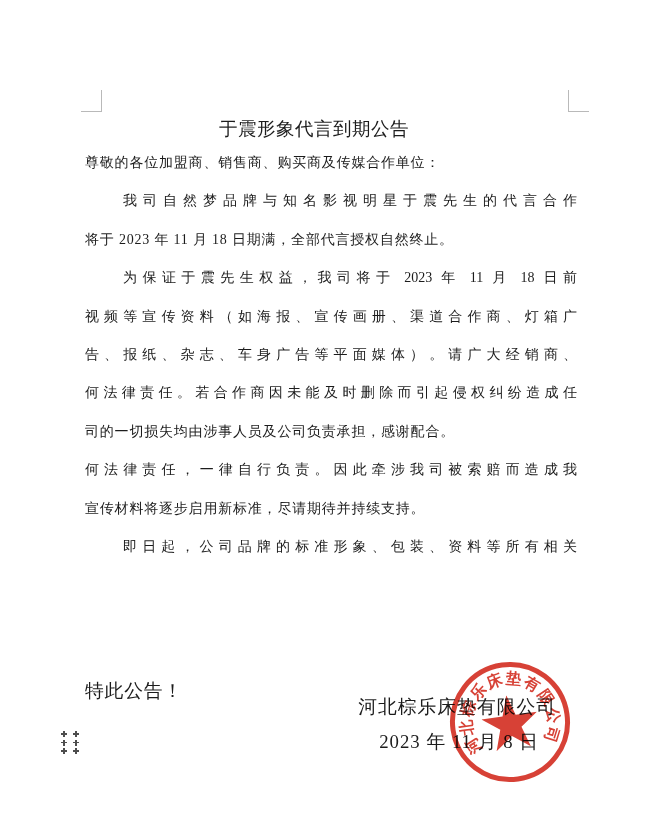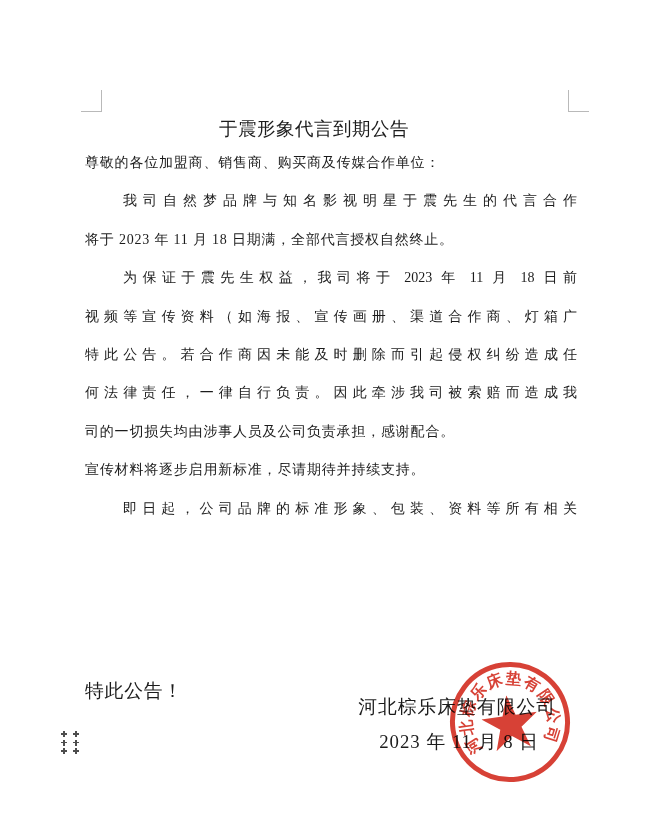--- a/index.html
+++ b/index.html
@@ -73,23 +73,24 @@
   <div class="corner-mark tr"></div>
 
   <div class="doc-title">于震形象代言到期公告</div>
 
   <div class="body-lines" id="body-lines">
       <div class="line">尊敬的各位加盟商、销售商、购买商及传媒合作单位：</div>
       <div class="line j ind">我司自然梦品牌与知名影视明星于震先生的代言合作</div>
       <div class="line">将于 2023 年 11 月 18 日期满，全部代言授权自然终止。</div>
       <div class="line j ind">为保证于震先生权益，我司将于 2023 年 11 月 18 日前</div>
       <div class="line j">视频等宣传资料（如海报、宣传画册、渠道合作商、灯箱广</div>
-      <div class="line j">特此公告。若合作商因未能及时删除而引起侵权纠纷造成任</div>
+      <div class="line j">告、报纸、杂志、车身广告等平面媒体）。请广大经销商、</div>
+      <div class="line j">何法律责任。若合作商因未能及时删除而引起侵权纠纷造成任</div>
+      <div class="line">司的一切损失均由涉事人员及公司负责承担，感谢配合。</div>
       <div class="line j">何法律责任，一律自行负责。因此牵涉我司被索赔而造成我</div>
-      <div class="line">司的一切损失均由涉事人员及公司负责承担，感谢配合。</div>
       <div class="line">宣传材料将逐步启用新标准，尽请期待并持续支持。</div>
       <div class="line j ind">即日起，公司品牌的标准形象、包装、资料等所有相关</div>
     </div>
 
   <div class="closing">特此公告！</div>
 
   <div class="signature">河北棕乐床垫有限公司</div>
 
   <div class="doc-date">2023 年 11 月 8 日</div>
 

